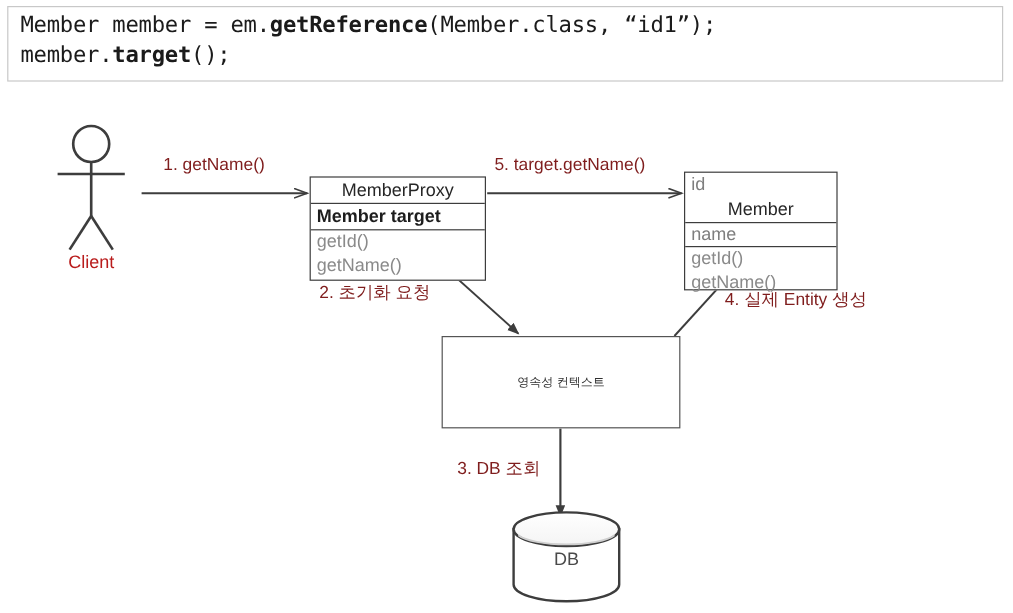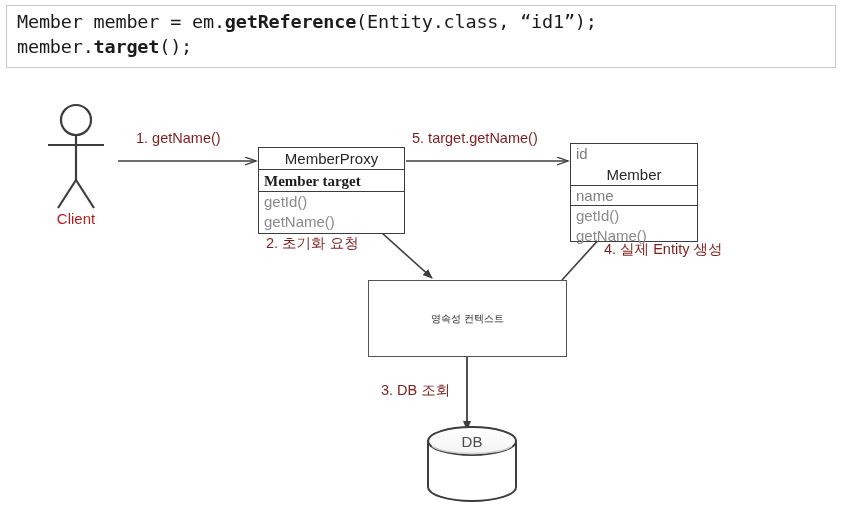--- a/index.html
+++ b/index.html
@@ -69,21 +69,20 @@
     color: #262626;
     line-height: 22px;
     height: 22px;
   }
   .uml .attr-bold {
     font-size: 15px;
     font-weight: bold;
     color: #1d1d1d;
     line-height: 22px;
     height: 22px;
-    font-family: Liberation Serif, serif;
   }
   .uml .attr {
     font-size: 15px;
     color: #7e7e7e;
     line-height: 20px;
     height: 20px;
   }
   .uml .meth {
     font-size: 15px;
     color: #8a8a8a;
@@ -129,21 +128,21 @@
     text-align: center;
     white-space: nowrap;
   }
 </style>
 </head>
 <body>
 
 <div id="screen">
 
   <div class="code-box">
-    <div class="code-line code-line-1"><span>Member member = em.</span><b>getReference</b><span>(Entity.class, “id1”);</span></div>
+    <div class="code-line code-line-1"><span>Member member = em.</span><b>getReference</b><span>(Member.class, “id1”);</span></div>
     <div class="code-line code-line-2"><span>member.</span><b>target</b><span>();</span></div>
   </div>
 
   <svg class="overlay" viewBox="0 0 844 511">
     <defs>
       <marker id="arrowOpen" markerWidth="12" markerHeight="12" refX="10" refY="4" orient="auto" markerUnits="userSpaceOnUse">
         <path d="M0,0 L10,4 L0,8" fill="none" stroke="#3d3d3d" stroke-width="1.4"></path>
       </marker>
       <marker id="arrowSolid" markerWidth="12" markerHeight="12" refX="9" refY="4" orient="auto" markerUnits="userSpaceOnUse">
         <path d="M0,0 L10,4 L0,8 z" fill="#3d3d3d"></path>
@@ -196,21 +195,21 @@
     <div class="row title sep">Member</div>
     <div class="row attr sep">name</div>
     <div class="row meth">getId()</div>
     <div class="row meth">getName()</div>
   </div>
 
   <div class="plain-box" style="left:368px; top:280px; width:199px; height:77px;">
     <span>영속성 컨텍스트</span>
   </div>
 
-  <div class="db-label" style="left:442px; top:433px; width:60px;">DB</div>
+  <div class="db-label" style="left:442px; top:458px; width:60px;">DB</div>
 
   <div class="lbl" style="left:136px; top:130px;">1. getName()</div>
 
   <div class="lbl" style="left:266px; top:234px;">2. 초기화 요청</div>
 
   <div class="lbl" style="left:381px; top:381px;">3. DB 조회</div>
 
   <div class="lbl" style="left:592px; top:240px;margin-left:12px;">4. 실제 Entity 생성</div>
 
   <div class="lbl" style="left:412px; top:130px;">5. target.getName()</div>

